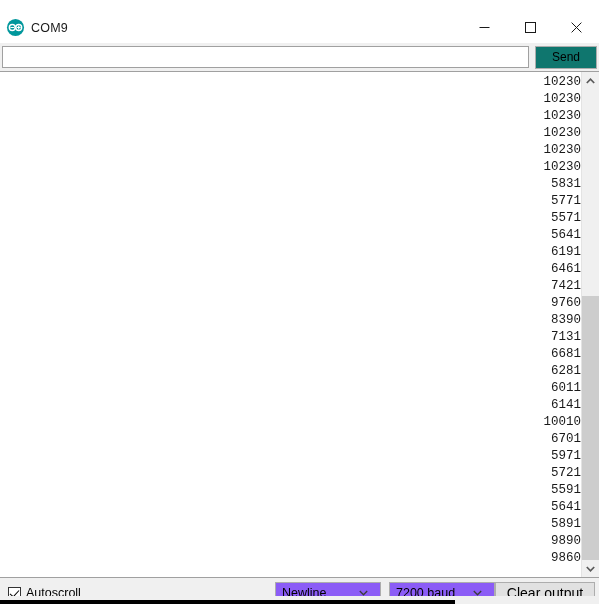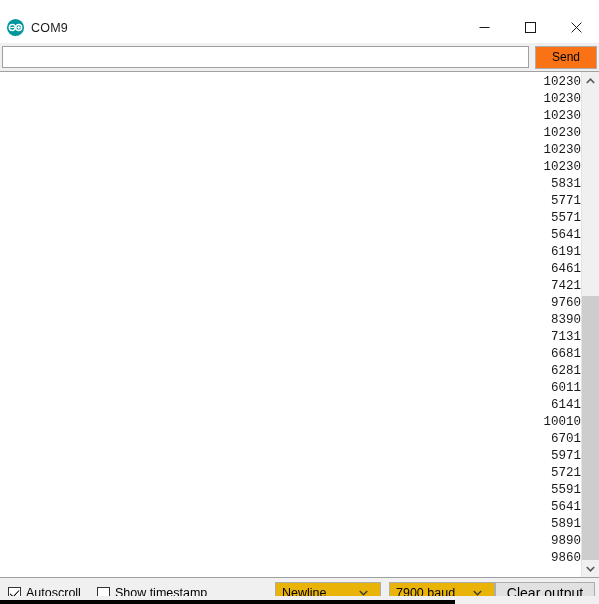--- a/index.html
+++ b/index.html
@@ -89,21 +89,21 @@
     font-size: 12px;
     color: #000;
     padding: 0 3px;
     outline: none;
   }
   #send-button {
     margin-left: 6px;
     width: 62px;
     height: 23px;
     box-sizing: border-box;
-    background: #f97316;
+    background: #0f766e;
     border: 1px solid #adadad;
     font-family: "Liberation Sans", sans-serif;
     font-size: 12px;
     color: #000;
     cursor: default;
     padding: 0;
   }
 
   
   #output-wrap {
@@ -208,21 +208,21 @@
     text-decoration: underline;
   }
   #status-right {
     margin-left: auto;
     display: flex;
     align-items: center;
   }
   .combo {
     height: 22px;
     box-sizing: border-box;
-    background: #eab308;
+    background: #8b5cf6;
     border: 1px solid #adadad;
     display: flex;
     align-items: center;
     font-size: 12.5px;
     color: #000;
     margin-left: 8px;
     padding: 0 8px 0 6px;
     cursor: default;
     position: relative;
   }
@@ -333,37 +333,33 @@
     </div>
   </div>
 
   <div id="statusbar">
 
     <div class="chk-group">
       <span class="chk-box checked"></span>
       <span class="chk-label">Autoscroll</span>
     </div>
 
-    <div class="chk-group">
-      <span class="chk-box"></span>
-      <span class="chk-label">Show timestamp</span>
-    </div>
 
     <div id="status-right">
       <div class="combo" id="combo-lineending">
         <span class="cb-label">Newline</span>
         <span class="cb-arrow">
           <svg width="9" height="6" viewBox="0 0 9 6">
             <path d="M0.8 1 L4.5 4.8 L8.2 1" fill="none" stroke="#3a3a3a" stroke-width="1.3"></path>
           </svg>
         </span>
       </div>
 
       <div class="combo" id="combo-baud">
-        <span class="cb-label">7900 baud</span>
+        <span class="cb-label">7200 baud</span>
         <span class="cb-arrow">
           <svg width="9" height="6" viewBox="0 0 9 6">
             <path d="M0.8 1 L4.5 4.8 L8.2 1" fill="none" stroke="#3a3a3a" stroke-width="1.3"></path>
           </svg>
         </span>
       </div>
 
       <button id="clear-output">Clear output</button>
     </div>
   </div>

